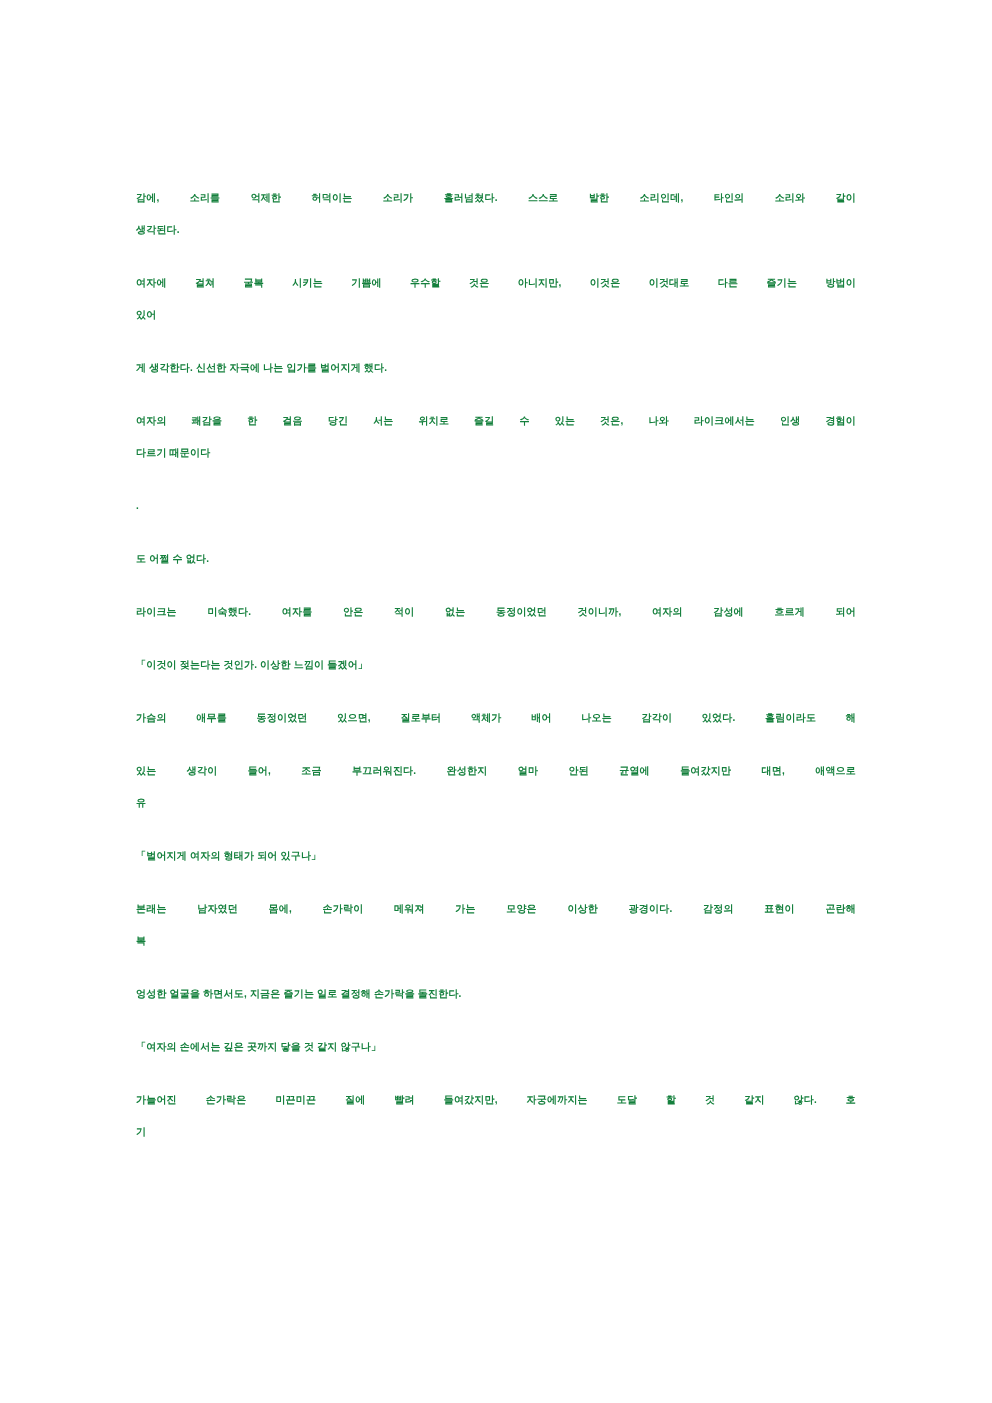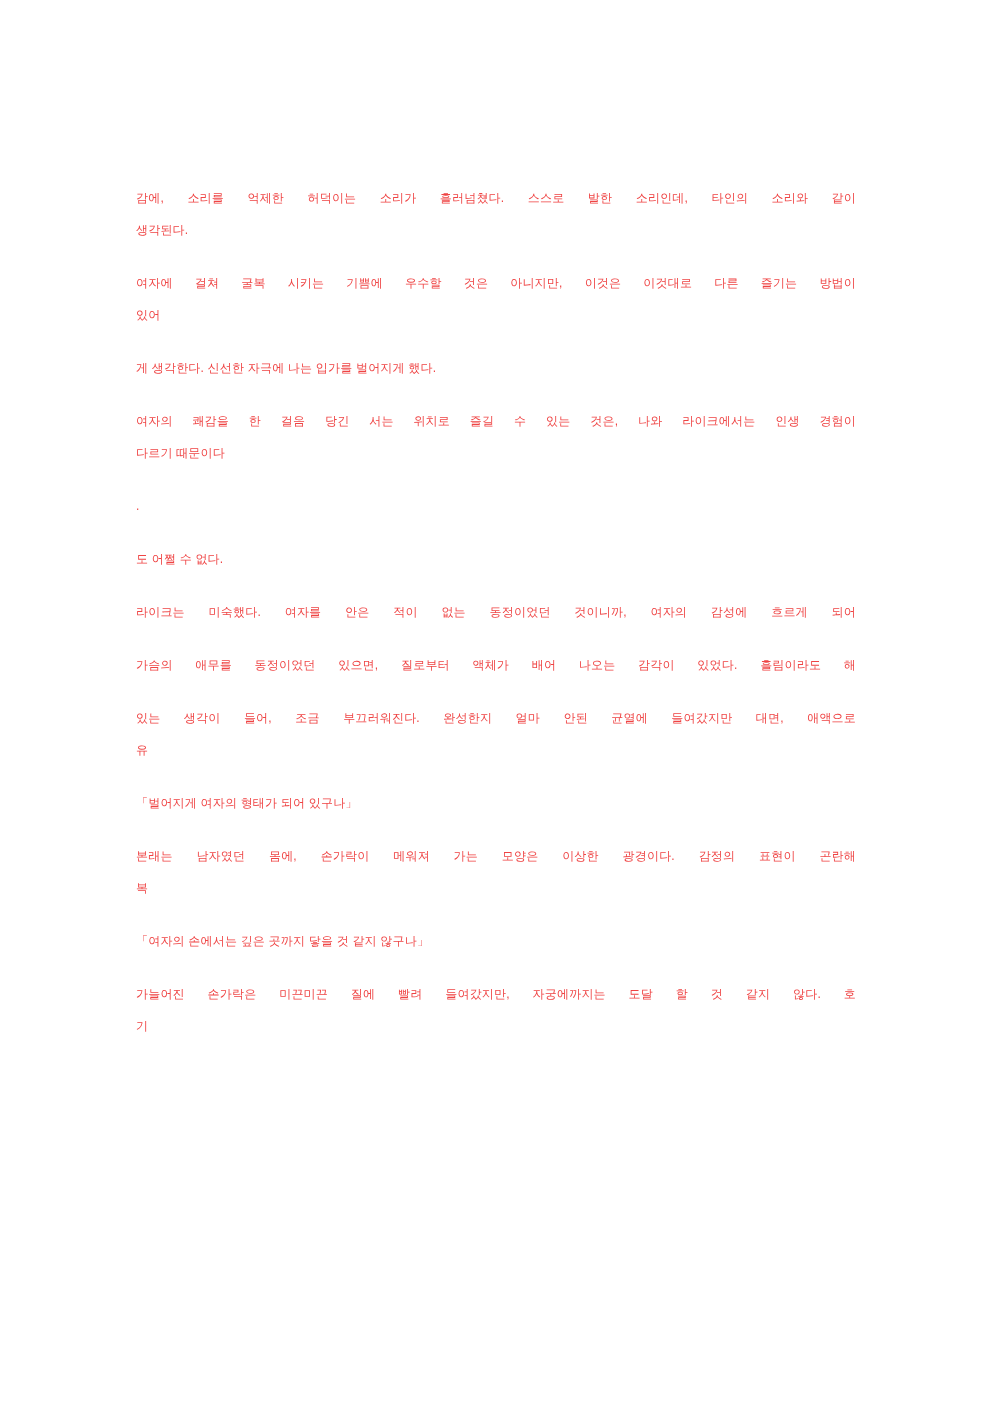--- a/index.html
+++ b/index.html
@@ -17,26 +17,27 @@
     padding: 182px 136px 40px 136px;
     font-family: "Liberation Sans", "DejaVu Sans", sans-serif;
   }
   .content {
     width: 720px;
   }
   .para {
     margin: 0 0 21px 0;
   }
   .line {
-    font-size: 12px;
+    font-size: 10px;
     line-height: 32px;
-    color: #ef4444;
+    color: #15803d;
     letter-spacing: 0.2px;
     white-space: normal;
     word-break: keep-all;
+    font-weight: bold;
   }
   
   .line.fill {
     text-align: justify;
     text-align-last: justify;
   }
 </style>
 </head>
 <body>
 
@@ -60,34 +61,40 @@
       <div class="para">
         <div class="line">.</div>
       </div>
       <div class="para">
         <div class="line">도 어쩔 수 없다.</div>
       </div>
       <div class="para">
         <div class="line fill">라이크는 미숙했다. 여자를 안은 적이 없는 동정이었던 것이니까, 여자의 감성에 흐르게 되어</div>
       </div>
       <div class="para">
+        <div class="line">「이것이 젖는다는 것인가. 이상한 느낌이 들겠어」</div>
+      </div>
+      <div class="para">
         <div class="line fill">가슴의 애무를 동정이었던 있으면, 질로부터 액체가 배어 나오는 감각이 있었다. 흘림이라도 해</div>
       </div>
       <div class="para">
         <div class="line fill">있는 생각이 들어, 조금 부끄러워진다. 완성한지 얼마 안된 균열에 들여갔지만 대면, 애액으로</div>
         <div class="line">유</div>
       </div>
       <div class="para">
         <div class="line">「벌어지게 여자의 형태가 되어 있구나」</div>
       </div>
       <div class="para">
         <div class="line fill">본래는 남자였던 몸에, 손가락이 메워져 가는 모양은 이상한 광경이다. 감정의 표현이 곤란해</div>
         <div class="line">복</div>
       </div>
       <div class="para">
+        <div class="line">엉성한 얼굴을 하면서도, 지금은 즐기는 일로 결정해 손가락을 돌진한다.</div>
+      </div>
+      <div class="para">
         <div class="line">「여자의 손에서는 깊은 곳까지 닿을 것 같지 않구나」</div>
       </div>
       <div class="para">
         <div class="line fill">가늘어진 손가락은 미끈미끈 질에 빨려 들여갔지만, 자궁에까지는 도달 할 것 같지 않다. 호</div>
         <div class="line">기</div>
       </div>
     </div>
 </div>
 
 </body></html>

